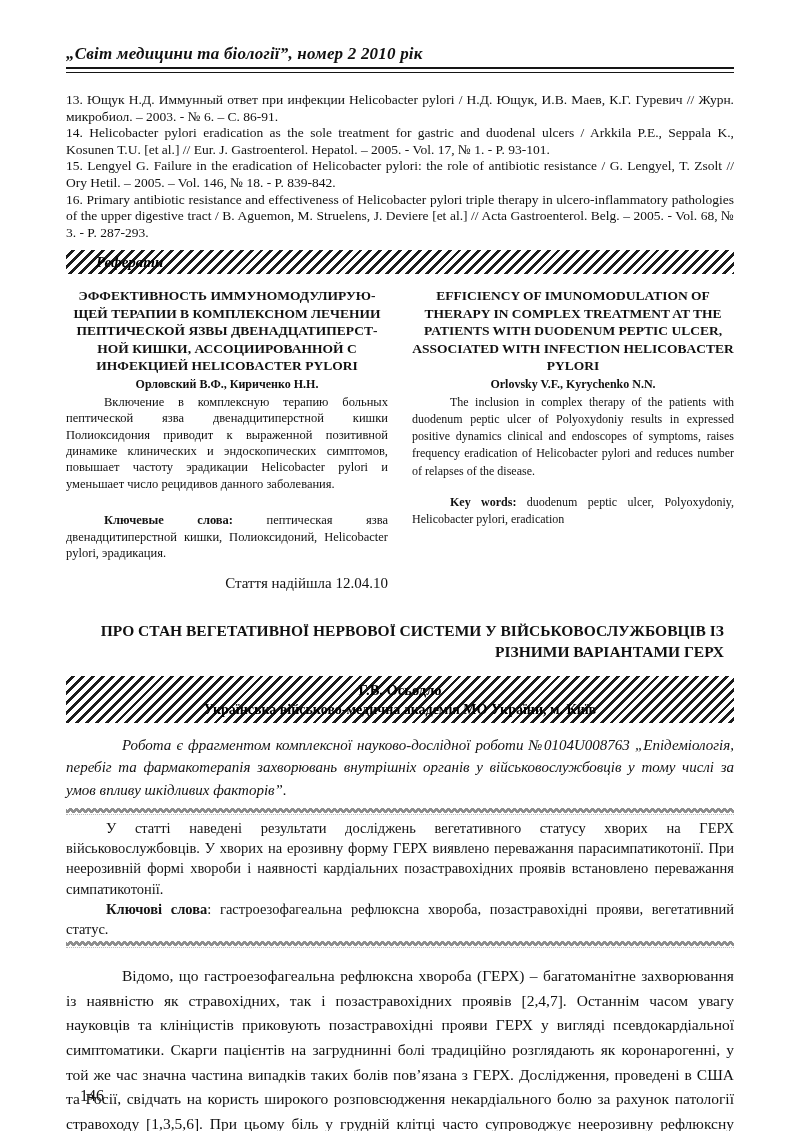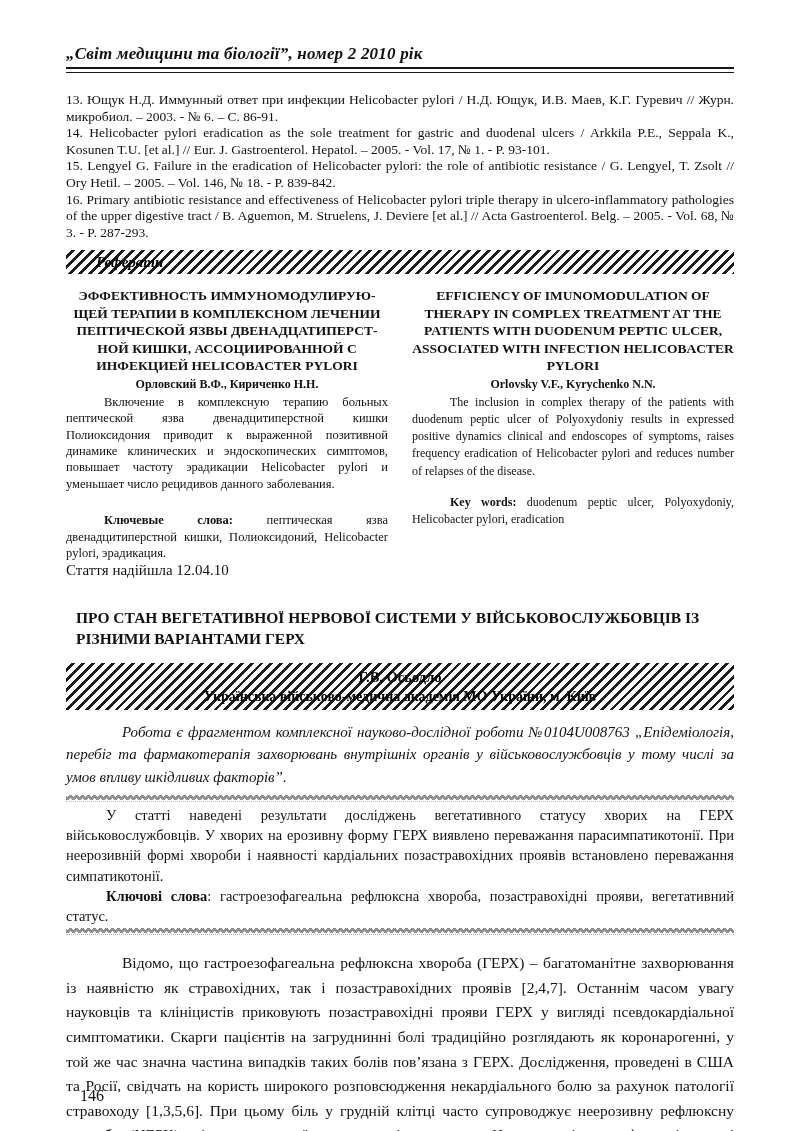--- a/index.html
+++ b/index.html
@@ -64,27 +64,27 @@
     text-align:center;margin-bottom:1px;
   }
   .col-body{
     margin:0;text-align:justify;text-indent:38px;
   }
   .col-body.ru{font-size:12.5px;line-height:16.4px;}
   .col-body.en{font-size:12px;line-height:17.2px;}
   .col-body.kwgap{margin-top:20px;}
   .col-body.en.kwgap{margin-top:14px;}
   .received{
-    font-size:15px;
+    font-size:15px;text-align:right;margin-top:13px;
   }
   
   .udc{font-weight:bold;font-size:14.5px;margin-bottom:17px;}
   .art-title{
     font-weight:bold;font-size:15.5px;line-height:21.5px;
-    text-align:left;margin:0 10px 0 10px;
+    text-align:right;margin:0 10px 0 10px;
   }
   .work-note{
     margin:0 0 7px 0;
     font-style:italic;font-size:15px;line-height:22.5px;
     text-align:justify;text-indent:56px;
   }
   .sep{margin:0 0 3px 0;}
   .zigzag{
     height:5px;
     background-image:

